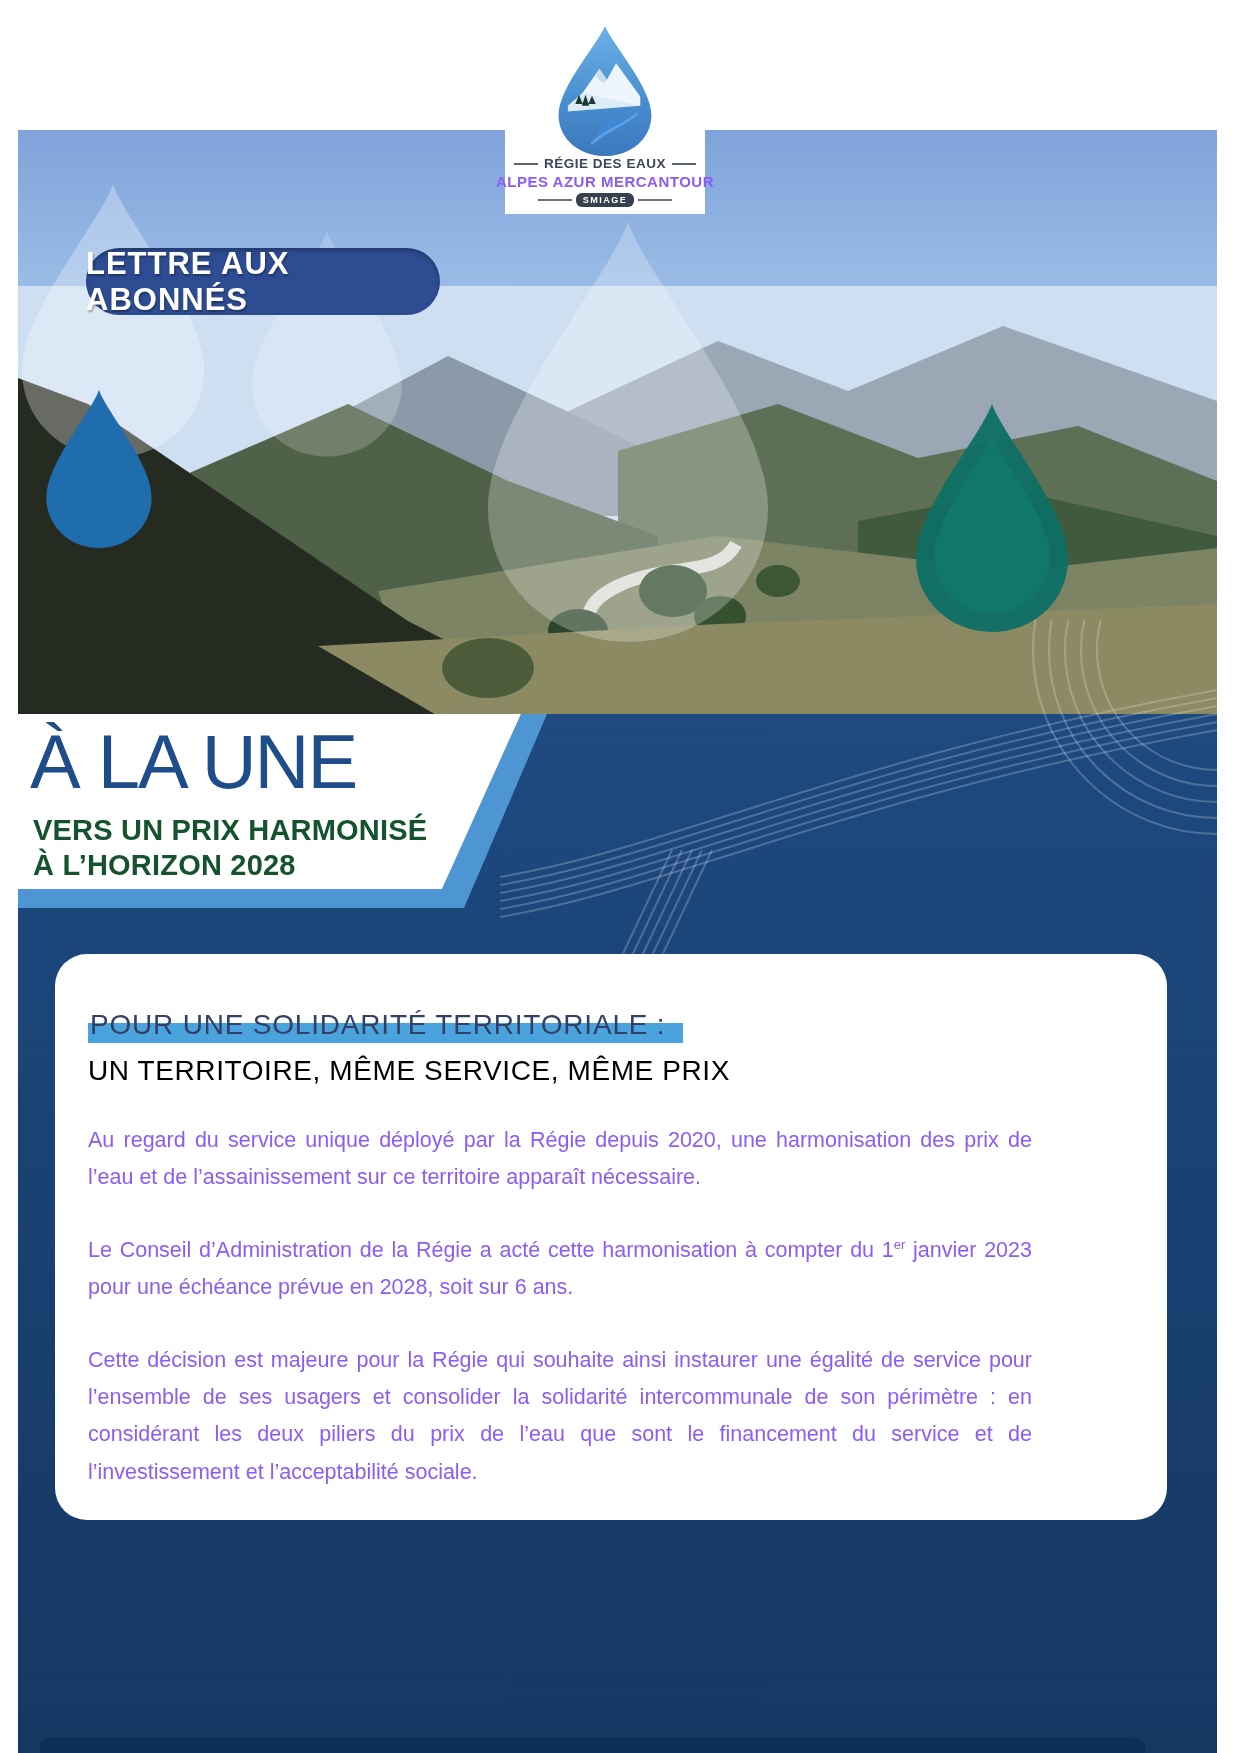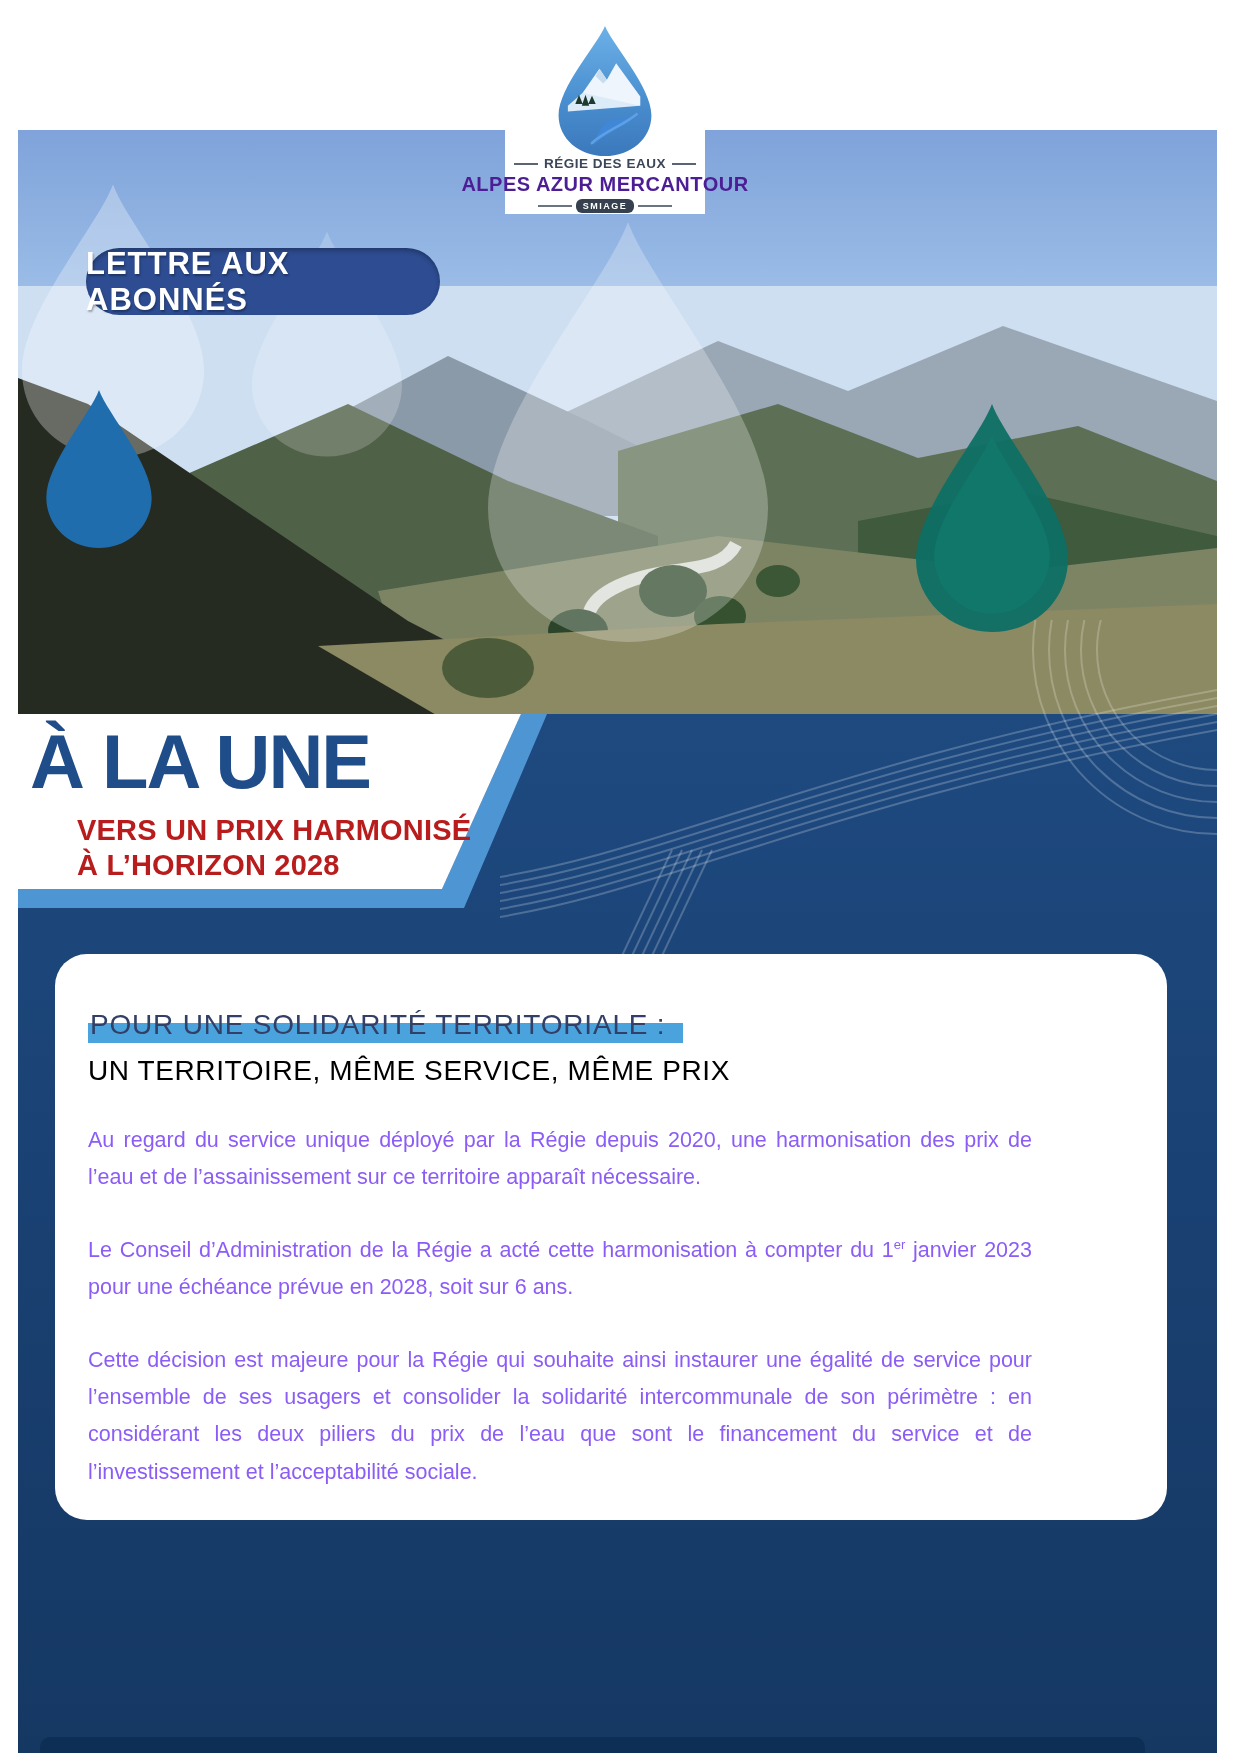--- a/index.html
+++ b/index.html
@@ -28,23 +28,23 @@
             box-shadow:inset 0 3px 4px rgba(0,0,0,.25); }
   .banner span { color:#ffffff; font-weight:800; font-size:31px; letter-spacing:1px;
                  text-shadow:1px 2px 2px rgba(0,0,0,.3); }
 
   
   .stripe { position:absolute; left:18px; top:714px; width:532px; height:194px; background:#4e96d3;
             clip-path:polygon(503px 0, 529px 0, 446px 194px, 0 194px, 0 175px, 424px 175px); }
   .band { position:absolute; left:18px; top:714px; width:506px; height:176px; background:#ffffff;
           clip-path:polygon(0 0, 503px 0, 424px 175px, 0 175px); }
   .headline-title { position:absolute; left:30px; top:722px; width:420px;
-          font-size:76px; font-weight:700; color:#1f4d89; letter-spacing:-2px; line-height:1.05; }
+          font-size:76px; font-weight:400; color:#1f4d89; letter-spacing:-2px; line-height:1.05; }
   .headline-sub { position:absolute; left:33px; top:813px; width:440px;
-          font-size:29px; font-weight:800; color:#b91c1c; line-height:35px; letter-spacing:0.2px;margin-left:44px; }
+          font-size:29px; font-weight:800; color:#14532d; line-height:35px; letter-spacing:0.2px; }
 
   
   .card { position:absolute; left:55px; top:954px; width:1112px; height:566px;
           background:#ffffff; border-radius:32px; padding:55px 135px 0 33px; }
   .h-line1 { font-size:28px; font-weight:400; color:#323f66; letter-spacing:0.8px; }
   .h-line1 .hl { background:linear-gradient(180deg, rgba(74,163,220,0) 42%, #4aa3dc 42%, #4aa3dc 100%);
                  padding:0 18px 3px 2px; }
   .h-line2 { font-size:28px; font-weight:400; color:#000000; letter-spacing:0.6px; margin-top:14px; }
   .card p { font-size:21.5px; color:#8b5cf6; line-height:1.74; text-align:justify; margin-top:35px; }
   .card p sup { font-size:13px; }
@@ -53,21 +53,21 @@
   .footer-bar { position:absolute; left:40px; top:1737px; width:1105px; height:16px;
                 background:#0e2f55; border-radius:10px 10px 0 0; }
 
   
   .logo-box { position:absolute; left:505px; top:0; width:200px; height:214px; background:#ffffff;
               display:flex; flex-direction:column; align-items:center; }
   .logo-box svg.mark { margin-top:26px; }
   .brand-row { display:flex; align-items:center; gap:6px; }
   .brand-dash { width:24px; height:2px; background:#5a6472; }
   .brand-l1 { font-size:13.5px; font-weight:700; color:#3c4658; letter-spacing:0.5px; white-space:nowrap; }
-  .brand-l2 { font-size:20px; font-weight:700; color:#4c1d95; letter-spacing:0.5px; margin-top:2px; white-space:nowrap; }
+  .brand-l2 { font-size:15px; font-weight:700; color:#8b5cf6; letter-spacing:0.5px; margin-top:2px; white-space:nowrap; }
   .badge-row { display:flex; align-items:center; gap:4px; margin-top:3px; }
   .badge-line { width:34px; height:1.5px; background:#6a7481; }
   .smiage { background:#37404e; color:#ffffff; font-size:9px; font-weight:700; letter-spacing:1.5px;
             padding:2px 7px;border-radius:6px; }
 </style>
 </head>
 <body>
 
 <div class="page">
 

